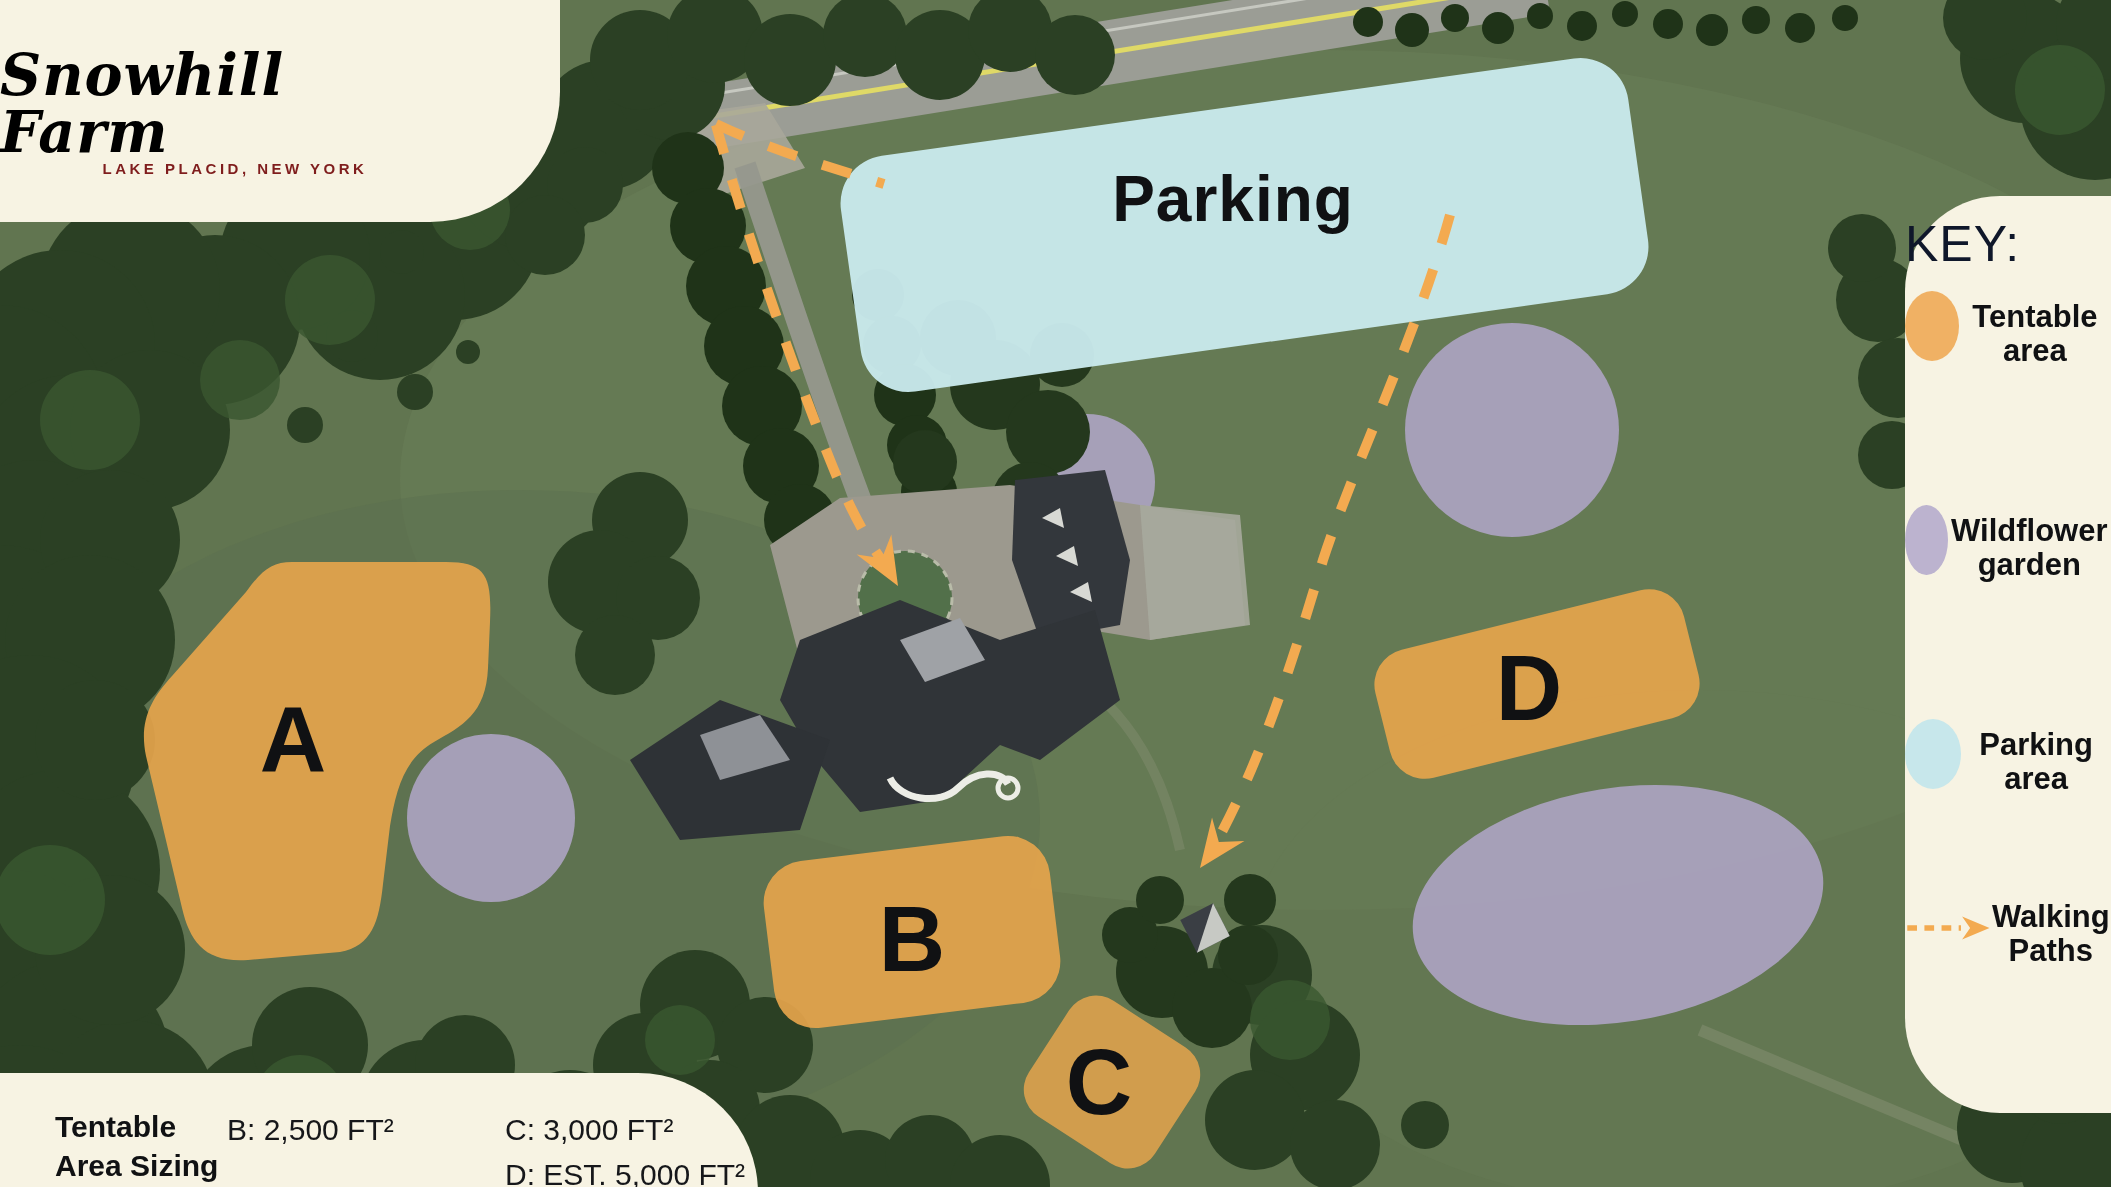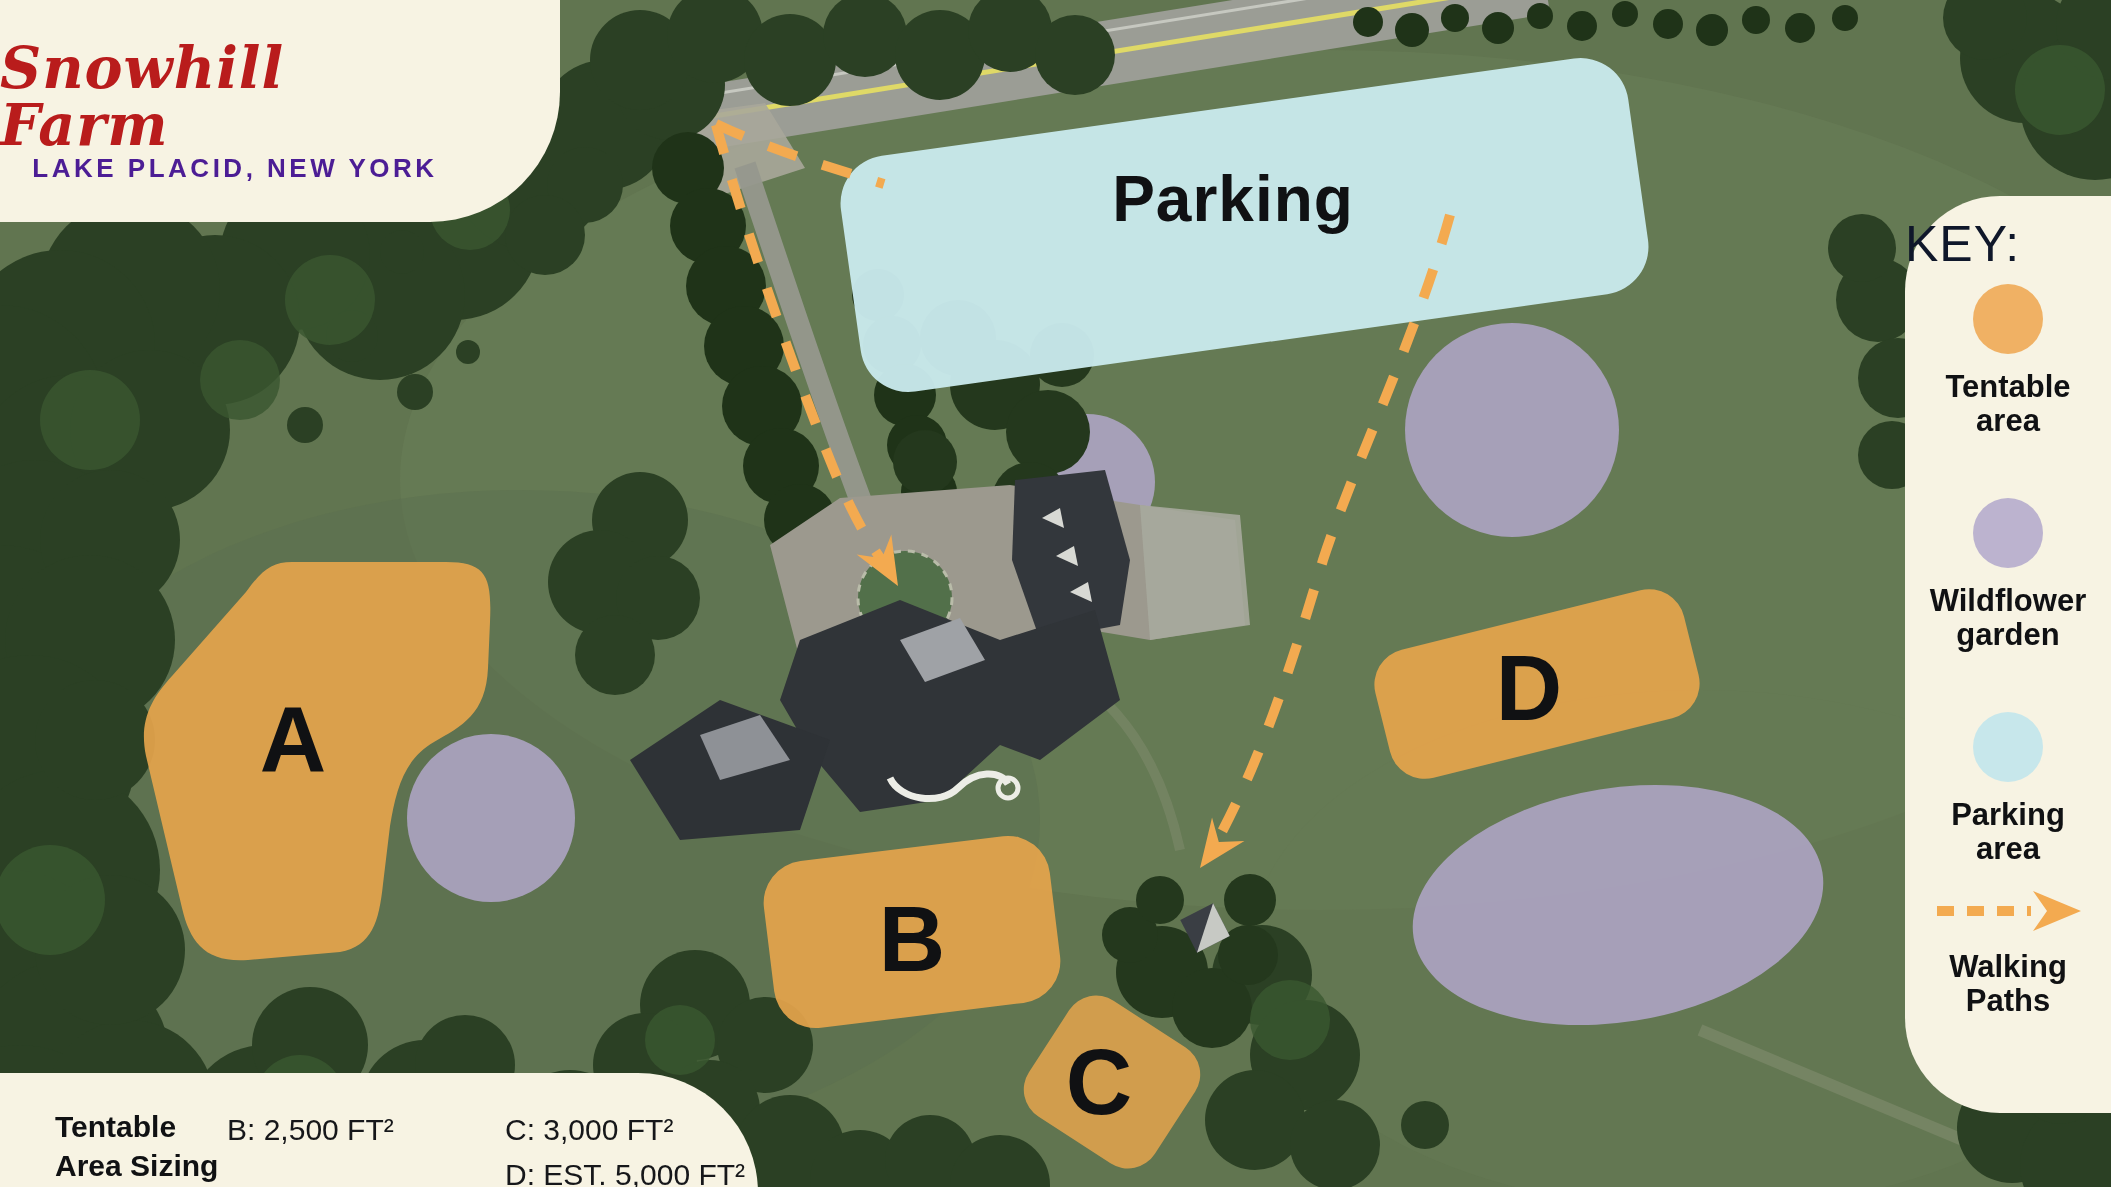--- a/index.html
+++ b/index.html
@@ -15,28 +15,28 @@
   .lbl-b{left:912px;top:939px;font-size:92px;}
   .lbl-c{left:1099px;top:1082px;font-size:92px;}
   .lbl-d{left:1529px;top:688px;font-size:92px;}
 
   
   .panel{position:absolute;background:#F7F3E3;}
   .logo-panel{left:0;top:0;width:560px;height:222px;border-radius:0 0 130px 0;
               display:flex;flex-direction:column;align-items:center;justify-content:center;
               padding-right:90px;box-sizing:border-box;}
   .logo-title{font-family:"DejaVu Serif",serif;font-style:italic;font-weight:700;
-              font-size:57px;color:#b91c1c;letter-spacing:1px;line-height:1;}
-  .logo-sub{font-size:26px;font-weight:700;letter-spacing:3.5px;color:#4c1d95;}
+              font-size:57px;color:#000000;letter-spacing:1px;line-height:1;}
+  .logo-sub{font-size:15px;font-weight:700;letter-spacing:3.5px;color:#7f1d1d;}
 
   .key-panel{left:1905px;top:196px;width:240px;height:917px;border-radius:95px 0 0 95px;}
   .key-inner{position:absolute;left:0;top:0;right:34px;bottom:0;}
   .key-title{position:absolute;top:19px;left:0;right:0;text-align:left;
              font-size:50px;font-weight:400;color:#0f172a;letter-spacing:1px;}
-  .key-item{position:absolute;left:0;right:0;display:flex;flex-direction:column;align-items:center;}
+  .key-item{position:absolute;left:0;right:0;display:flex;align-items:center;}
   .ki-1{top:88px;} .ki-2{top:302px;justify-content:flex-end;} .ki-3{top:516px;} .ki-4{top:688px;}
   .key-swatch{width:70px;height:70px;border-radius:50%;}
   .key-label{margin-top:16px;text-align:center;font-size:31px;font-weight:700;
              color:#101113;line-height:1.1;max-width:170px;}
   .key-arrow{margin-top:4px;}
 
   .sizing-panel{left:0;top:1073px;width:758px;height:200px;border-radius:0 120px 0 0;
                 box-sizing:border-box;padding:34px 0 0 55px;display:flex;}
   .sizing-title{width:172px;font-size:30px;font-weight:700;color:#101113;line-height:1.3;}
   .sizing-col{font-size:30px;font-weight:400;color:#16171a;line-height:1.5;}

